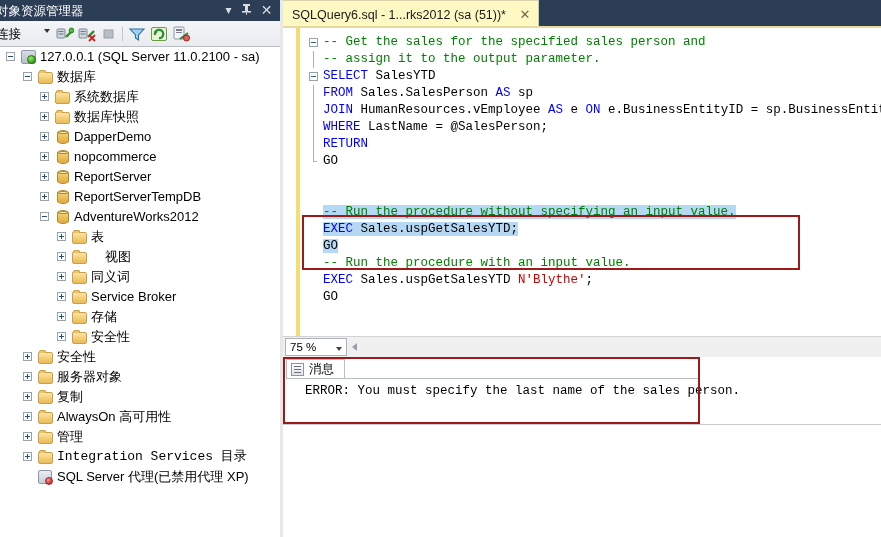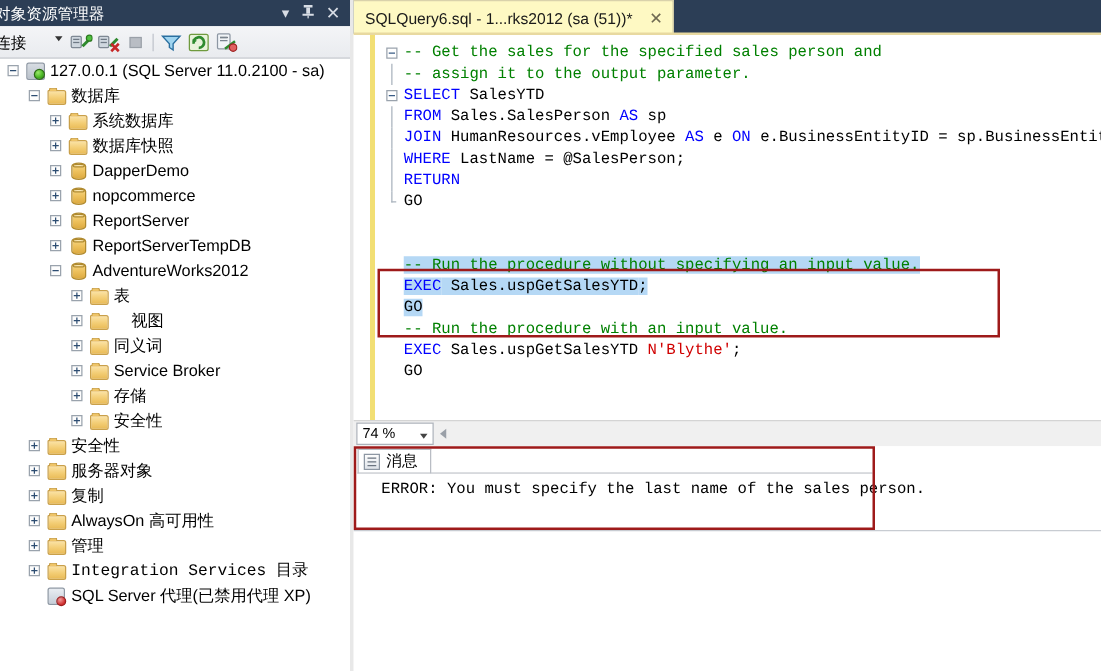--- a/index.html
+++ b/index.html
@@ -648,21 +648,21 @@
     </div>
 
     <div id="editor">
       <div id="editor-indicator"></div>
       <div id="code" style="top: -11px;"><div class="cl"><span style="margin-left: 16px;"><span class="kw">END</span></span></div><div class="cl"><span class="fold"></span><span style="margin-left: 16px;"><span class="cmt">-- Get the sales for the specified sales person and</span></span></div><div class="cl"><span class="foldbar" style="top: 0px; height: 17px;"></span><span style="margin-left: 16px;"><span class="cmt">-- assign it to the output parameter.</span></span></div><div class="cl"><span class="fold"></span><span style="margin-left: 16px;"><span class="kw">SELECT</span><span class="pln"> SalesYTD</span></span></div><div class="cl"><span class="foldbar" style="top: 0px; height: 17px;"></span><span style="margin-left: 16px;"><span class="kw">FROM</span><span class="pln"> Sales.SalesPerson </span><span class="kw">AS</span><span class="pln"> sp</span></span></div><div class="cl"><span class="foldbar" style="top: 0px; height: 17px;"></span><span style="margin-left: 16px;"><span class="kw">JOIN</span><span class="pln"> HumanResources.vEmployee </span><span class="kw">AS</span><span class="pln"> e </span><span class="kw">ON</span><span class="pln"> e.BusinessEntityID = sp.BusinessEntityID</span></span></div><div class="cl"><span class="foldbar" style="top: 0px; height: 17px;"></span><span style="margin-left: 16px;"><span class="kw">WHERE</span><span class="pln"> LastName = </span><span class="pln">@SalesPerson</span><span class="pln">;</span></span></div><div class="cl"><span class="foldbar" style="top: 0px; height: 17px;"></span><span style="margin-left: 16px;"><span class="kw">RETURN</span></span></div><div class="cl"><span class="foldbar" style="top: 0px; height: 9px;"></span><span style="position: absolute; left: 30px; top: 8px; width: 4px; height: 1px; background: rgb(169, 179, 189);"></span><span style="margin-left: 16px;"><span class="pln">GO</span></span></div><div class="cl"><span style="margin-left: 16px;"></span></div><div class="cl"><span style="margin-left: 16px;"></span></div><div class="cl"><span style="margin-left: 16px;"><span class="cmt sel">-- Run the procedure without specifying an input value.</span></span></div><div class="cl"><span style="margin-left: 16px;"><span class="kw sel">EXEC</span><span class="pln sel"> Sales.uspGetSalesYTD</span><span class="pln sel">;</span></span></div><div class="cl"><span style="margin-left: 16px;"><span class="pln sel">GO</span></span></div><div class="cl"><span style="margin-left: 16px;"><span class="cmt">-- Run the procedure with an input value.</span></span></div><div class="cl"><span style="margin-left: 16px;"><span class="kw">EXEC</span><span class="pln"> Sales.uspGetSalesYTD </span><span class="str">N'Blythe'</span><span class="pln">;</span></span></div><div class="cl"><span style="margin-left: 16px;"><span class="pln">GO</span></span></div></div>
       <div id="anno-box-editor"></div>
     </div>
 
     <div id="zoombar">
       <div id="zoom-combo">
-        <span>74 %</span>
+        <span>75 %</span>
         <span id="zoom-caret"></span>
       </div>
       <div id="zoom-scroll-left"></div>
     </div>
 
     <div id="results-pane">
       <div id="msg-tabrow">
         <div id="msg-tab">
           <span id="msg-tab-icon"></span>
           <span>消息</span>

